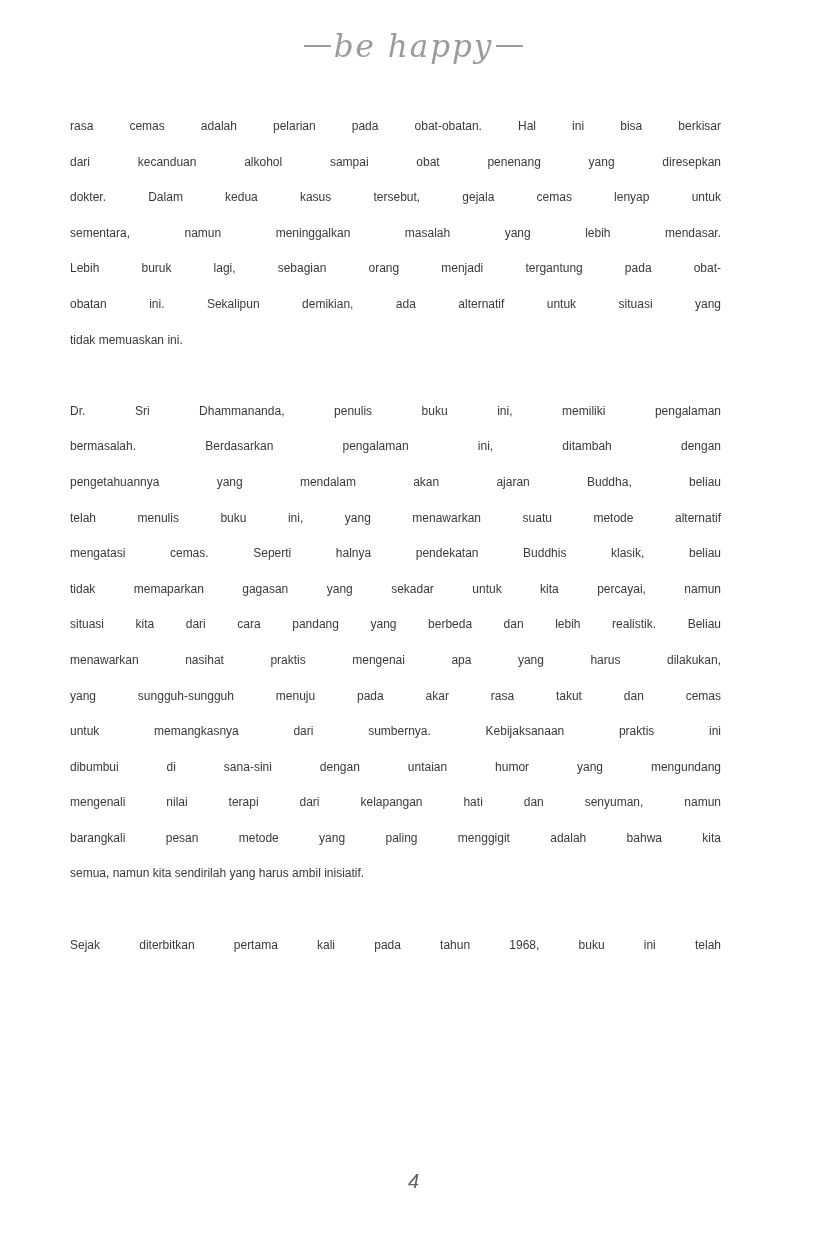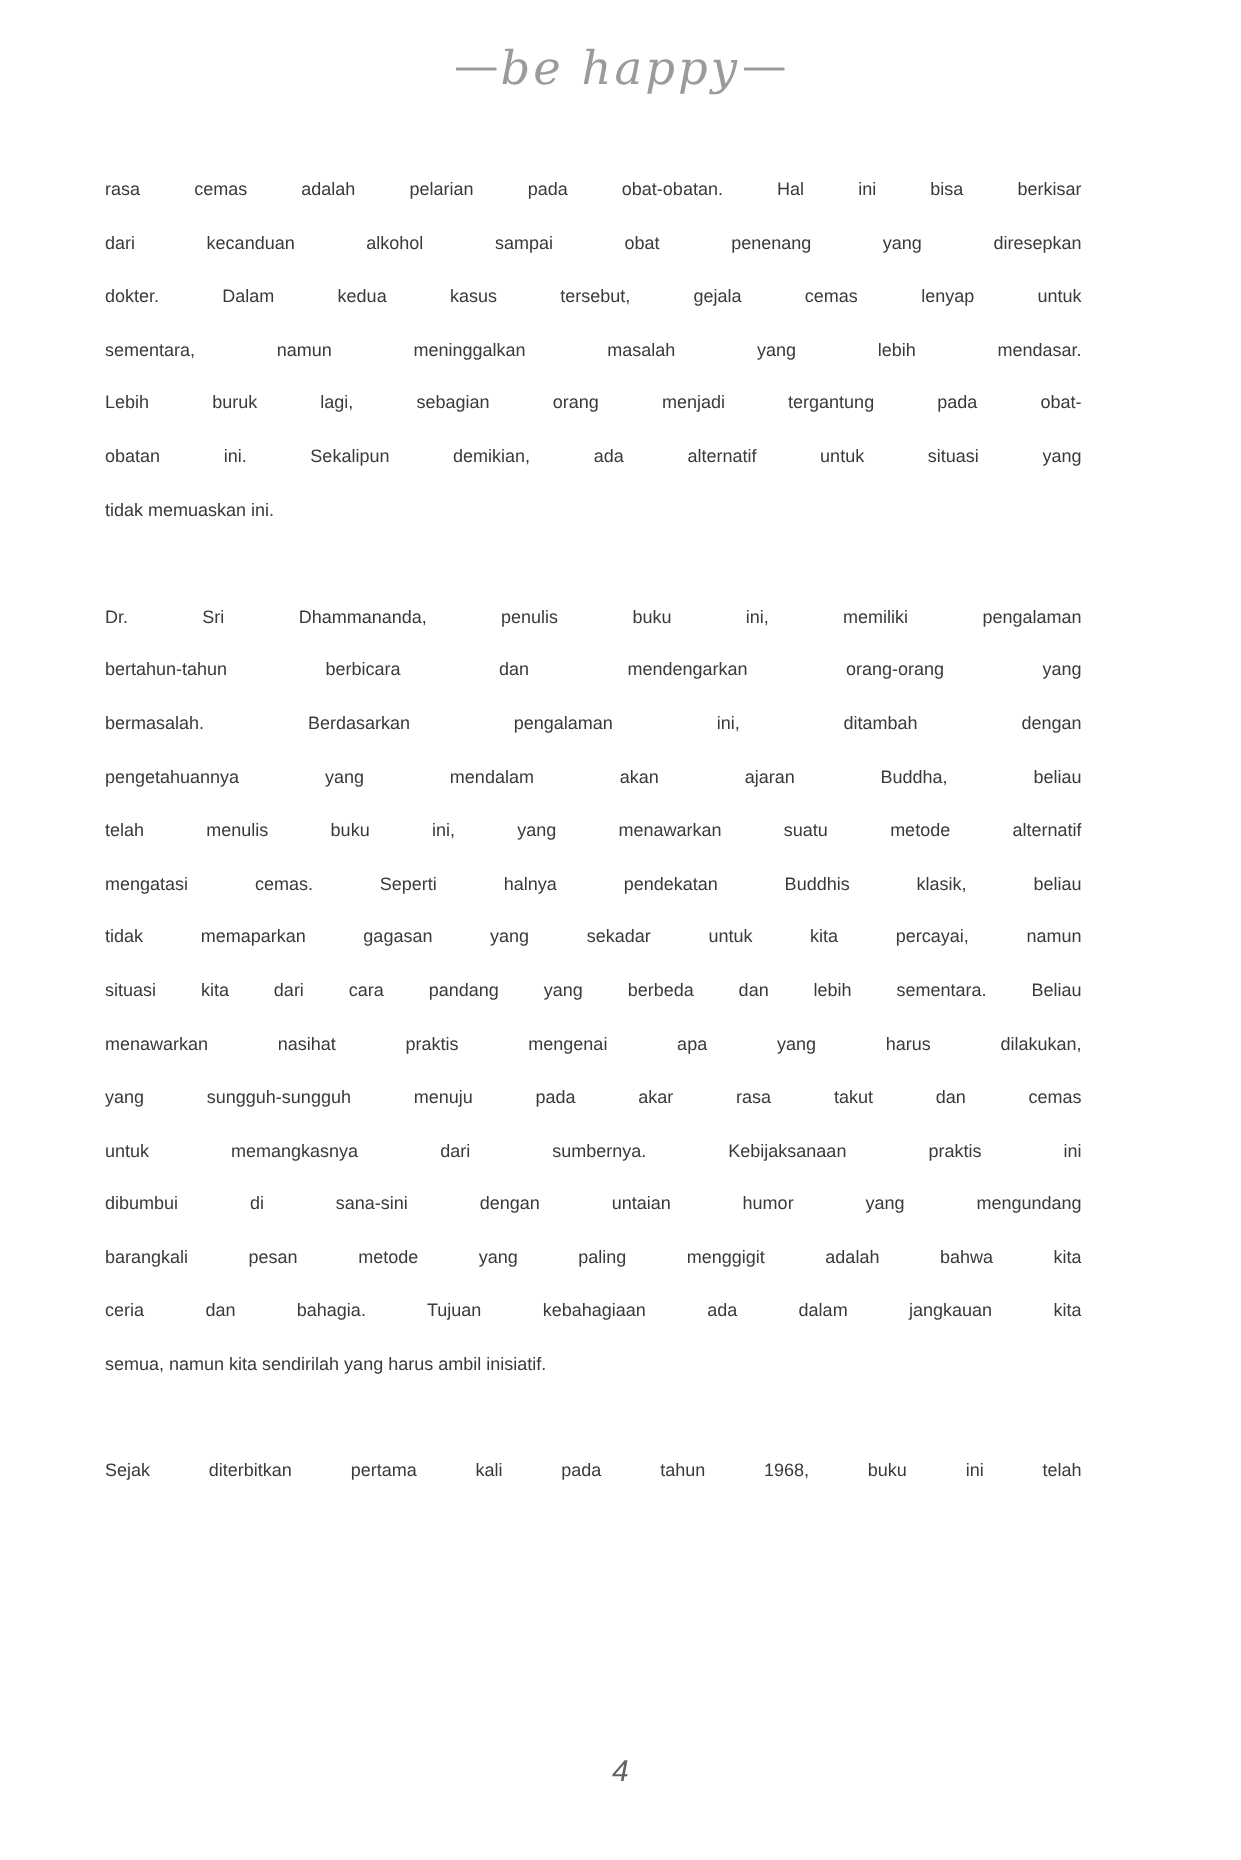--- a/index.html
+++ b/index.html
@@ -99,33 +99,32 @@
       <div class="line">dari kecanduan alkohol sampai obat penenang yang diresepkan</div>
       <div class="line">dokter. Dalam kedua kasus tersebut, gejala cemas lenyap untuk</div>
       <div class="line">sementara, namun meninggalkan masalah yang lebih mendasar.</div>
       <div class="line">Lebih buruk lagi, sebagian orang menjadi tergantung pada obat-</div>
       <div class="line">obatan ini. Sekalipun demikian, ada alternatif untuk situasi yang</div>
       <div class="line para-end">tidak memuaskan ini.</div>
     </div>
 
     <div class="paragraph">
       <div class="line">Dr. Sri Dhammananda, penulis buku ini, memiliki pengalaman</div>
-      <div class="line">bertahun-tahun berbicara dan mendengarkan orang-orang yang</div>
       <div class="line">bermasalah. Berdasarkan pengalaman ini, ditambah dengan</div>
       <div class="line">pengetahuannya yang mendalam akan ajaran Buddha, beliau</div>
       <div class="line">telah menulis buku ini, yang menawarkan suatu metode alternatif</div>
       <div class="line">mengatasi cemas. Seperti halnya pendekatan Buddhis klasik, beliau</div>
       <div class="line">tidak memaparkan gagasan yang sekadar untuk kita percayai, namun</div>
-      <div class="line">situasi kita dari cara pandang yang berbeda dan lebih sementara. Beliau</div>
+      <div class="line">situasi kita dari cara pandang yang berbeda dan lebih realistik. Beliau</div>
       <div class="line">menawarkan nasihat praktis mengenai apa yang harus dilakukan,</div>
       <div class="line">yang sungguh-sungguh menuju pada akar rasa takut dan cemas</div>
       <div class="line">untuk memangkasnya dari sumbernya. Kebijaksanaan praktis ini</div>
       <div class="line">dibumbui di sana-sini dengan untaian humor yang mengundang</div>
+      <div class="line">mengenali nilai terapi dari kelapangan hati dan senyuman, namun</div>
       <div class="line">barangkali pesan metode yang paling menggigit adalah bahwa kita</div>
-      <div class="line">ceria dan bahagia. Tujuan kebahagiaan ada dalam jangkauan kita</div>
       <div class="line para-end">semua, namun kita sendirilah yang harus ambil inisiatif.</div>
     </div>
 
     <div class="paragraph">
       <div class="line">Sejak diterbitkan pertama kali pada tahun 1968, buku ini telah</div>
     </div>
 
   </div>
 
   <div class="footer">

